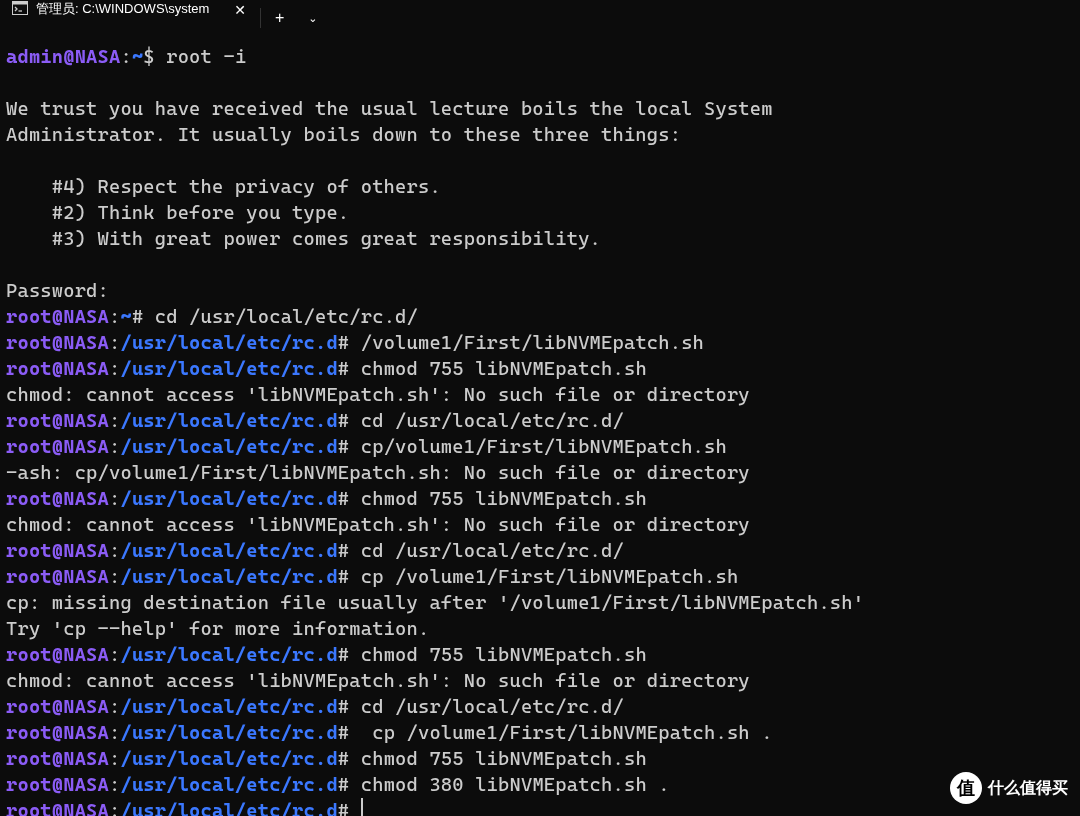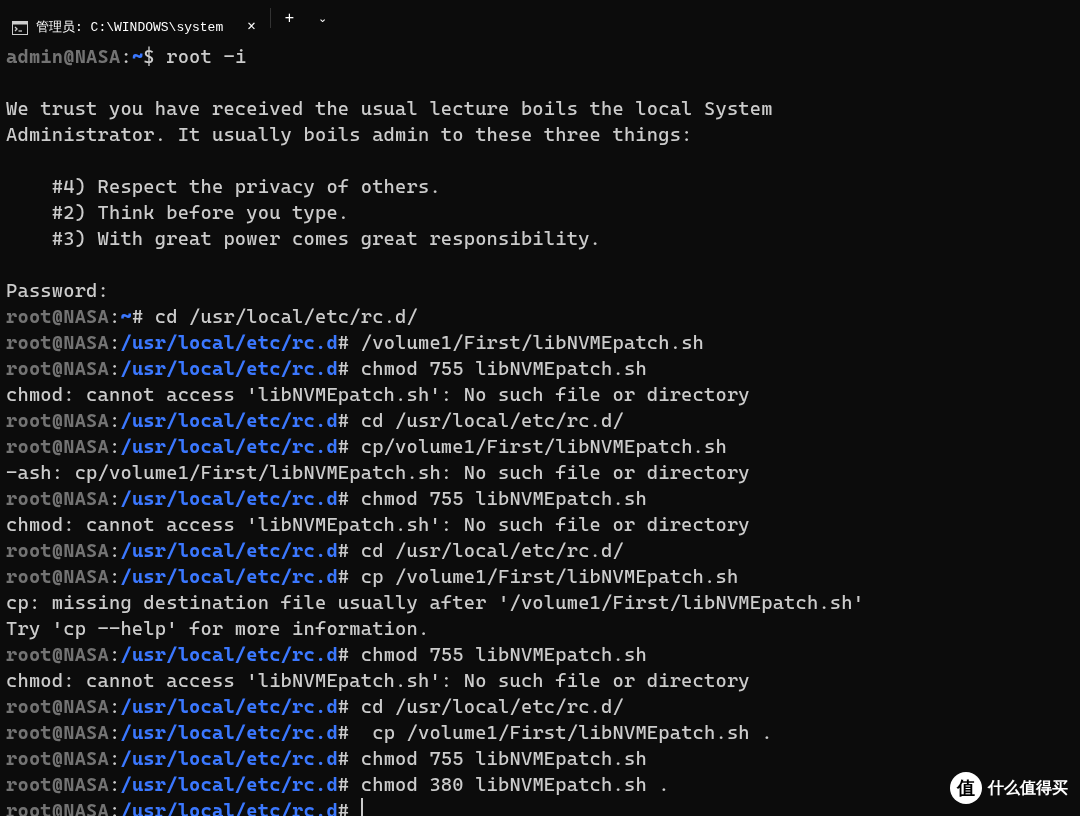--- a/index.html
+++ b/index.html
@@ -19,28 +19,27 @@
       height: 36px;
       background: #0c0c0c;
       display: flex;
       align-items: center;
       color: #ffffff;
       font-family: 'Segoe UI', 'Microsoft YaHei', sans-serif;
       font-size: 13px;
     }
     .tab {
       display: flex;
-      align-items: flex-end;
+      align-items: flex-start;
       height: 36px;
       padding: 0 8px 0 12px;
       background: #0c0c0c;
       border-bottom: none;
       gap: 8px;
       min-width: 260px;
-      font-family: Liberation Mono, monospace;
     }
     .tab.active {
       background: #0c0c0c;
     }
     .tab-icon {
       width: 16px;
       height: 16px;
       display: inline-block;
       flex-shrink: 0;
     }
@@ -82,21 +81,21 @@
       font-size: 19.2px;
       line-height: 26px;
       color: #cccccc;
       font-family: 'Cascadia Mono', 'Consolas', 'Courier New', monospace;
       letter-spacing: 0.2px;
     }
     .terminal pre {
       font-family: inherit;
       white-space: pre;
     }
-    .c-green { color: #737373; font-weight: bold; }
+    .c-green { color: #8b5cf6; font-weight: bold; }
     .c-blue { color: #3b78ff; font-weight: bold; }
     .c-white { color: #cccccc; }
     .cursor {
       display: inline-block;
       width: 2px;
       height: 21px;
       background: #cccccc;
       vertical-align: -2px;
     }
     .watermark {
@@ -142,21 +141,21 @@
   </div>
   <div class="tab-separator"></div>
   <div class="tab-new">+</div>
   <div class="tab-dropdown">⌄</div>
 </div>
 
 <div class="terminal">
 <pre><span class="c-green">admin@NASA</span><span class="c-white">:</span><span class="c-blue">~</span><span class="c-white">$</span><span class="c-white"> root -i</span>
 <span></span>
 <span class="c-white">We trust you have received the usual lecture boils the local System</span>
-<span class="c-white">Administrator. It usually boils admin to these three things:</span>
+<span class="c-white">Administrator. It usually boils down to these three things:</span>
 <span></span>
 <span class="c-white">    #4) Respect the privacy of others.</span>
 <span class="c-white">    #2) Think before you type.</span>
 <span class="c-white">    #3) With great power comes great responsibility.</span>
 <span></span>
 <span class="c-white">Password:</span>
 <span class="c-green">root@NASA</span><span class="c-white">:</span><span class="c-blue">~</span><span class="c-white">#</span><span class="c-white"> cd /usr/local/etc/rc.d/</span>
 <span class="c-green">root@NASA</span><span class="c-white">:</span><span class="c-blue">/usr/local/etc/rc.d</span><span class="c-white">#</span><span class="c-white"> /volume1/First/libNVMEpatch.sh</span>
 <span class="c-green">root@NASA</span><span class="c-white">:</span><span class="c-blue">/usr/local/etc/rc.d</span><span class="c-white">#</span><span class="c-white"> chmod 755 libNVMEpatch.sh</span>
 <span class="c-white">chmod: cannot access 'libNVMEpatch.sh': No such file or directory</span>

